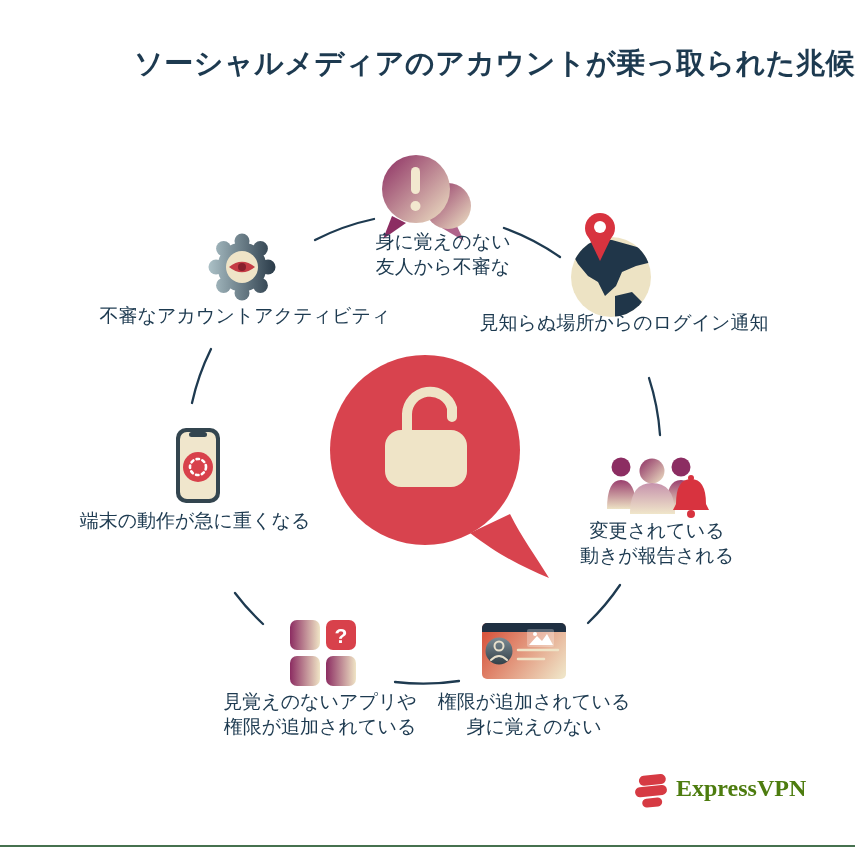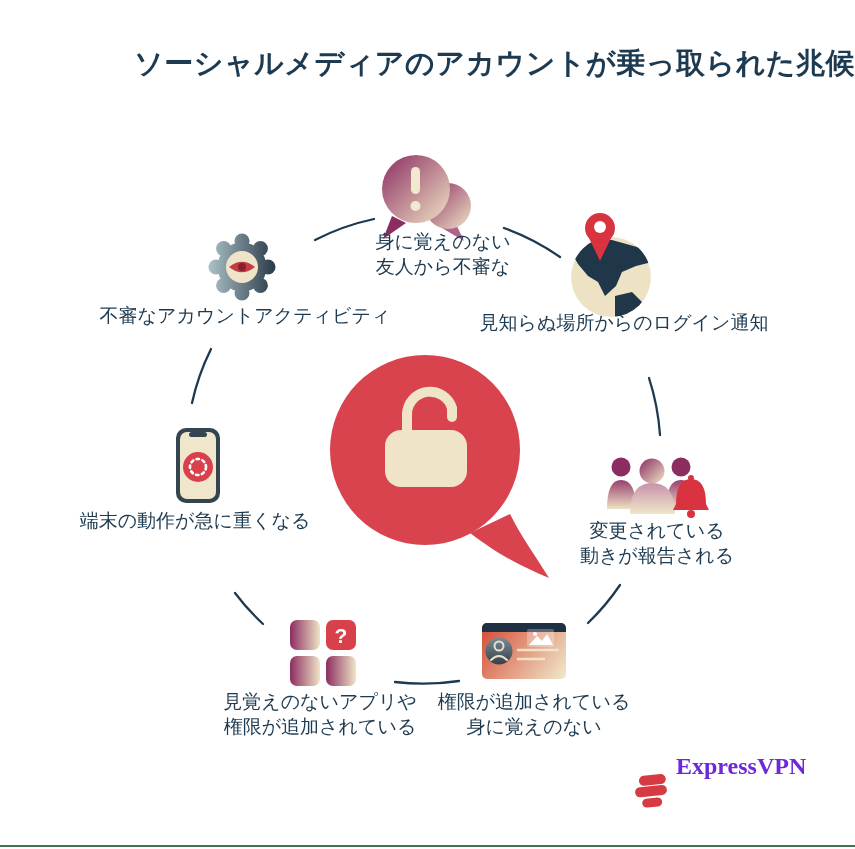--- a/index.html
+++ b/index.html
@@ -10,22 +10,22 @@
   .title{
     position:absolute;left:0;top:44px;width:100%;text-align:right;
     font-size:29px;font-weight:600;letter-spacing:0.5px;color:#1d3a50;
   }
   .diagram-svg{position:absolute;left:0;top:0;}
   .item-label{
     position:absolute;transform:translateX(-50%);text-align:center;
     font-size:19px;line-height:25px;font-weight:500;color:#1d3a50;white-space:nowrap;
   }
   .brand{
-    position:absolute;left:676px;top:753px;
-    font-family:"Liberation Serif", serif;font-weight:700;font-size:24px;color:#6d28d9;
+    position:absolute;left:676px;top:775px;
+    font-family:"Liberation Serif", serif;font-weight:700;font-size:24px;color:#4d7c0f;
   }
   .bottom-rule{
     position:absolute;left:0;right:0;top:845px;height:2px;background:#46714f;
   }
 </style>
 </head>
 <body>
 
 <div class="canvas">
 

